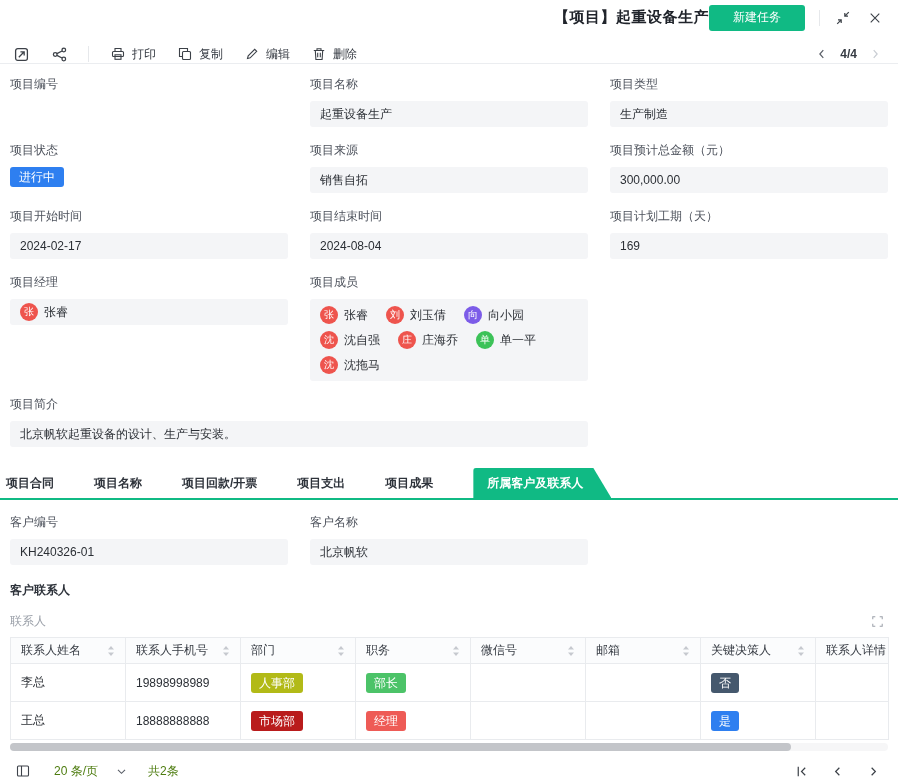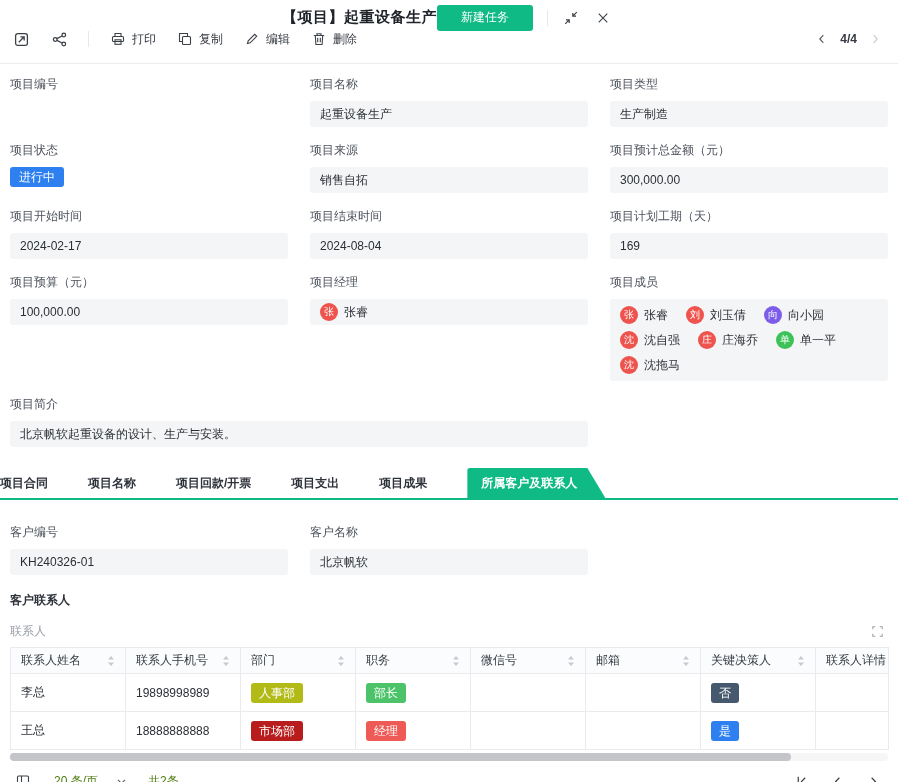--- a/index.html
+++ b/index.html
@@ -3,56 +3,56 @@
 <meta charset="utf-8">
 <style>
   * { box-sizing: border-box; }
   html,body { margin:0; padding:0; background:#fff; }
   body { width:898px; height:782px; overflow:hidden;
          font-family:"Liberation Sans","DejaVu Sans",sans-serif;
          font-size:12px; color:#2b2f35; }
   .page { width:898px; height:782px; position:relative; background:#fff; }
 
   
-  .hdr { display:flex; align-items:center; justify-content:center; padding:5px 14px 0 10px; height:30px; }
+  .hdr { display:flex; align-items:center; justify-content:flex-end; padding:5px 14px 0 10px; height:30px; }
   .title { font-size:15px; font-weight:bold; color:#20242b; letter-spacing:.5px; }
   .hdr-right { display:flex; align-items:center; gap:14px; }
   .btn-new { border:none; border-radius:3px; height:26px; padding:0 24px; font-size:12px; color:#fff; background:#10ba84; cursor:pointer; font-family:inherit; }
   .vdiv { width:1px; height:16px; background:#e6e8eb; }
   .icon-btn { display:inline-flex; align-items:center; justify-content:center; width:18px; height:18px; color:#3c4148; cursor:pointer; }
   svg { display:block; }
 
   
-  .tbar { display:flex; align-items:flex-start; justify-content:space-between; height:34px; padding:0 14px 0 12px; border-bottom:1px solid #ebedf0; }
+  .tbar { display:flex; align-items:flex-end; justify-content:space-between; height:34px; padding:0 14px 0 12px; border-bottom:1px solid #ebedf0; }
   .tbar-left { display:flex; align-items:center; gap:20px; color:#3e434b; }
   .tool { display:flex; align-items:center; gap:5px; cursor:pointer; color:#363b43; }
   .pager { display:flex; align-items:center; gap:9px; }
   .pager .num { color:#363b43; font-weight:bold; }
   .chev-dim { color:#c9cdd3; }
   .chev-dark { color:#5a5f68; }
 
   
   .form { display:grid; grid-template-columns:repeat(3,1fr); column-gap:22px; padding:12px 10px 0; }
   .field { margin-bottom:15px; }
   .flabel { color:#4d525c; margin-bottom:8px; }
   .input { background:#f4f5f7; border-radius:3px; min-height:26px; line-height:26px; padding:0 10px; color:#2b2f35; }
   .badge { display:inline-block; border-radius:3px; color:#fff; padding:3px 9px; line-height:14px; background:#2e7ff0; }
   .mgr { display:flex; align-items:center; gap:6px; background:#f4f5f7; border-radius:3px; height:26px; padding:0 10px; }
   .members-box { background:#f4f5f7; border-radius:3px; padding:7px 10px; display:flex; flex-wrap:wrap; gap:7px 18px; }
   .chip { display:inline-flex; align-items:center; gap:6px; }
   .avatar { width:18px; height:18px; border-radius:50%; color:#fff; font-size:10px; line-height:18px; text-align:center; flex:0 0 18px; background:#ee544d; }
   .span2 { grid-column:1 / span 2; }
 
   
-  .tabs { display:flex; align-items:stretch; height:30px; padding-left:0; margin-top:6px; }
+  .tabs { display:flex; align-items:stretch; height:30px; padding-left:6px; margin-top:6px; }
   .tab { display:flex; align-items:center; margin-right:40px; color:#2e333b; font-weight:bold; cursor:pointer; }
   .tab-active { margin-right:0; color:#fff; padding:0 28px 0 14px; background:#10ba84; clip-path:polygon(0 0, calc(100% - 18px) 0, 100% 100%, 0 100%); border-radius:3px 0 0 0; }
   .tabs-underline { height:2px; background:#10ba84; }
 
-  .form2 { padding-top:24px; }
+  .form2 { padding-top:14px; }
 
   .section-label { font-weight:bold; color:#2e333b; padding:2px 10px 13px; }
   .subhead { display:flex; justify-content:space-between; align-items:center; color:#9ba0a9; padding:0 12px 7px 10px; }
 
   
   .tblwrap { margin:0 10px; }
   table { border-collapse:collapse; table-layout:fixed; width:878px; }
   th,td { border:1px solid #e9ebee; padding:0 10px; text-align:left; font-weight:normal; overflow:hidden; white-space:nowrap; }
   th { height:26px; background:#fbfcfd; color:#363b43; }
   td { height:38px; }
@@ -193,24 +193,20 @@
     </div>
     <div class="field">
       <div class="flabel">项目结束时间</div>
       <div class="input">2024-08-04</div>
     </div>
     <div class="field">
       <div class="flabel">项目计划工期（天）</div>
       <div class="input">169</div>
     </div>
 
-    <div class="field">
-      <div class="flabel">项目预算（元）</div>
-      <div class="input">100,000.00</div>
-    </div>
     <div class="field">
       <div class="flabel">项目经理</div>
       <div class="mgr">
         <span class="avatar" style="background-color: rgb(238, 84, 77);">张</span>
         <span>张睿</span>
       </div>
     </div>
     <div class="field">
       <div class="flabel">项目成员</div>
       <div class="members-box">

